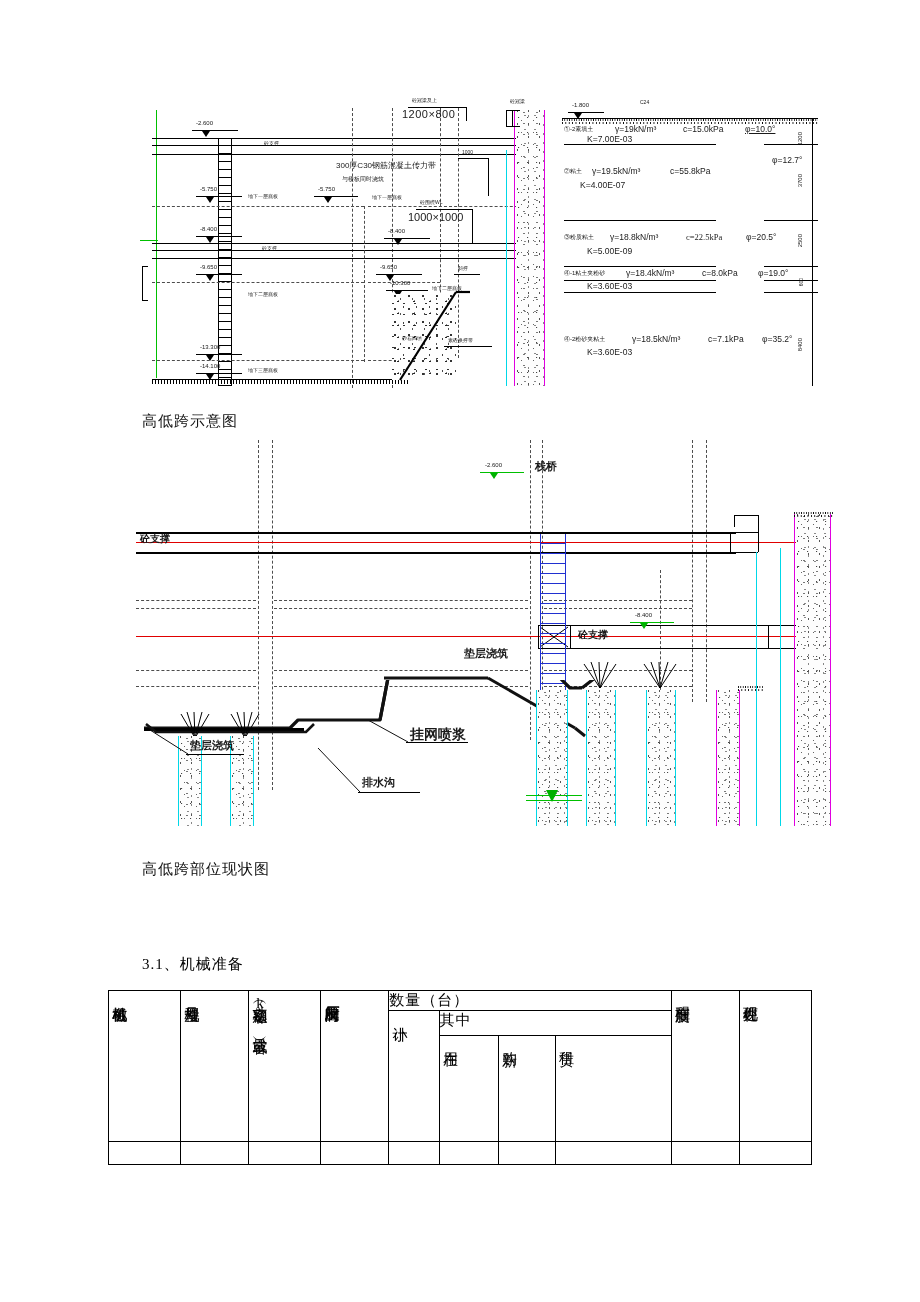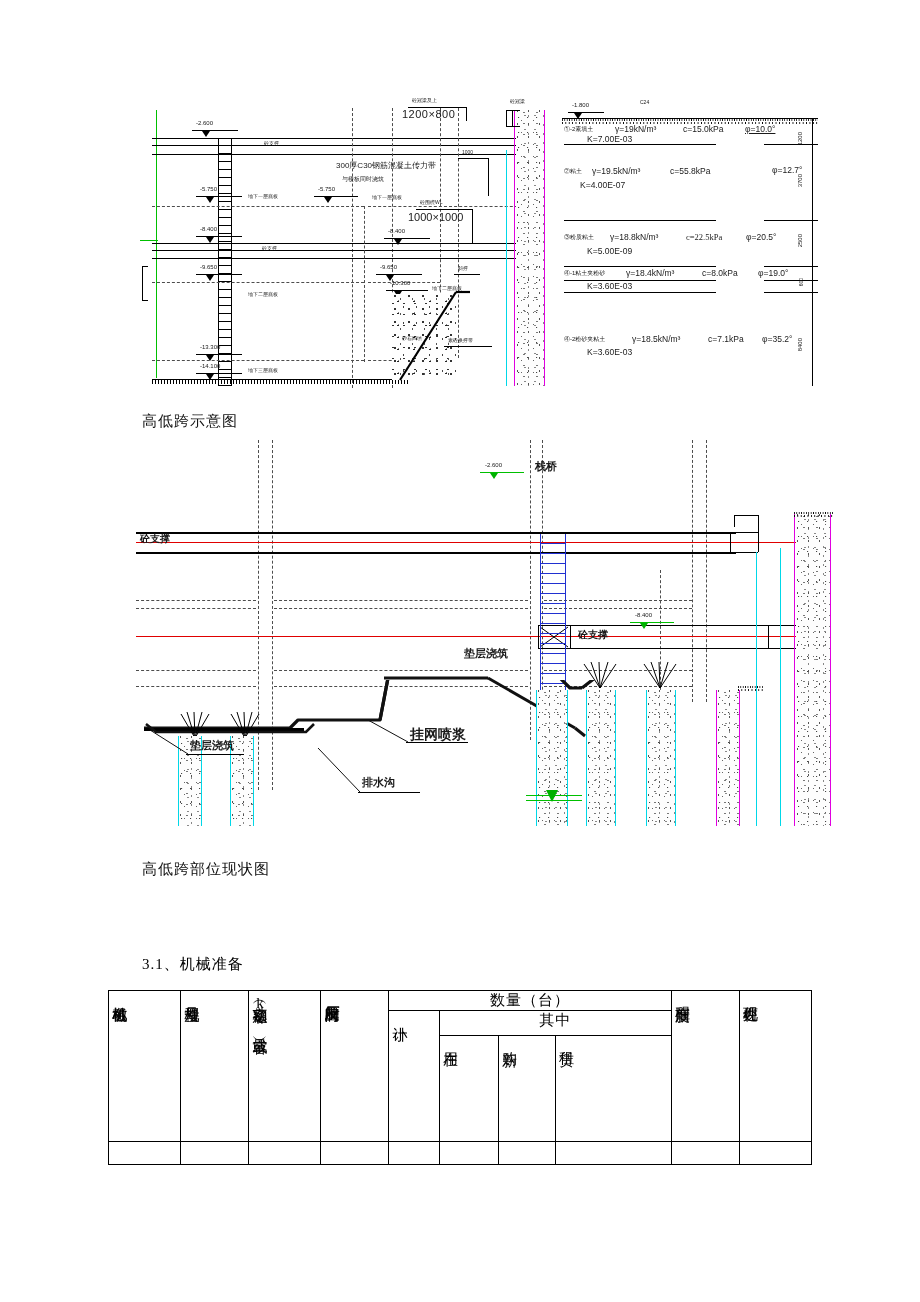--- a/index.html
+++ b/index.html
@@ -199,21 +199,20 @@
     line-height: 1.12;
     letter-spacing: 0px;
     padding: 4px 2px 0 2px;
     white-space: normal;
     box-sizing: border-box;
     display: block;
   }
   .hcell {
     font-family: "Liberation Serif", serif;
     font-size: 15px;
-    text-align: center;
     letter-spacing: 1px;
     padding: 4px 0 4px 0;
   }
   .vcell-short { height: 96px; }
   .vcell-mid { height: 120px; }
   .blank-row td { height: 22px; }
 </style>
 </head>
 <body>
 
@@ -363,21 +362,21 @@
     <div class="cad cad-md" style="left:475px; top:37px;">γ=19kN/m³</div>
     <div class="cad cad-md" style="left:543px; top:37px;">c=15.0kPa</div>
     <div class="cad cad-md" style="left:605px; top:37px;text-decoration:underline;">φ=10.0°</div>
     <div class="cad cad-md" style="left:447px; top:47px;">K=7.00E-03</div>
     <div class="ln h" style="left:424px; top:56px; width:152px;"></div>
     <div class="ln h" style="left:624px; top:56px; width:48px;"></div>
 
     <div class="cad cad-sm" style="left:424px; top:80px;">②粘土</div>
     <div class="cad cad-md" style="left:452px; top:79px;">γ=19.5kN/m³</div>
     <div class="cad cad-md" style="left:530px; top:79px;">c=55.8kPa</div>
-    <div class="cad cad-md" style="left:596px; top:78px;padding-left:36px;">φ=12.7°</div>
+    <div class="cad cad-md" style="left:596px; top:68px;padding-left:36px;">φ=12.7°</div>
     <div class="cad cad-md" style="left:440px; top:93px;">K=4.00E-07</div>
     <div class="ln h" style="left:424px; top:132px; width:152px;"></div>
     <div class="ln h" style="left:624px; top:132px; width:48px;"></div>
 
     <div class="cad cad-sm" style="left:424px; top:146px;">③粉质粘土</div>
     <div class="cad cad-md" style="left:470px; top:145px;">γ=18.8kN/m³</div>
     <div class="cad cad-md" style="left:546px; top:145px;font-family:Liberation Serif, serif;">c=22.5kPa</div>
     <div class="cad cad-md" style="left:606px; top:145px;">φ=20.5°</div>
     <div class="cad cad-md" style="left:447px; top:159px;">K=5.00E-09</div>
     <div class="ln h" style="left:424px; top:178px; width:152px;"></div>

